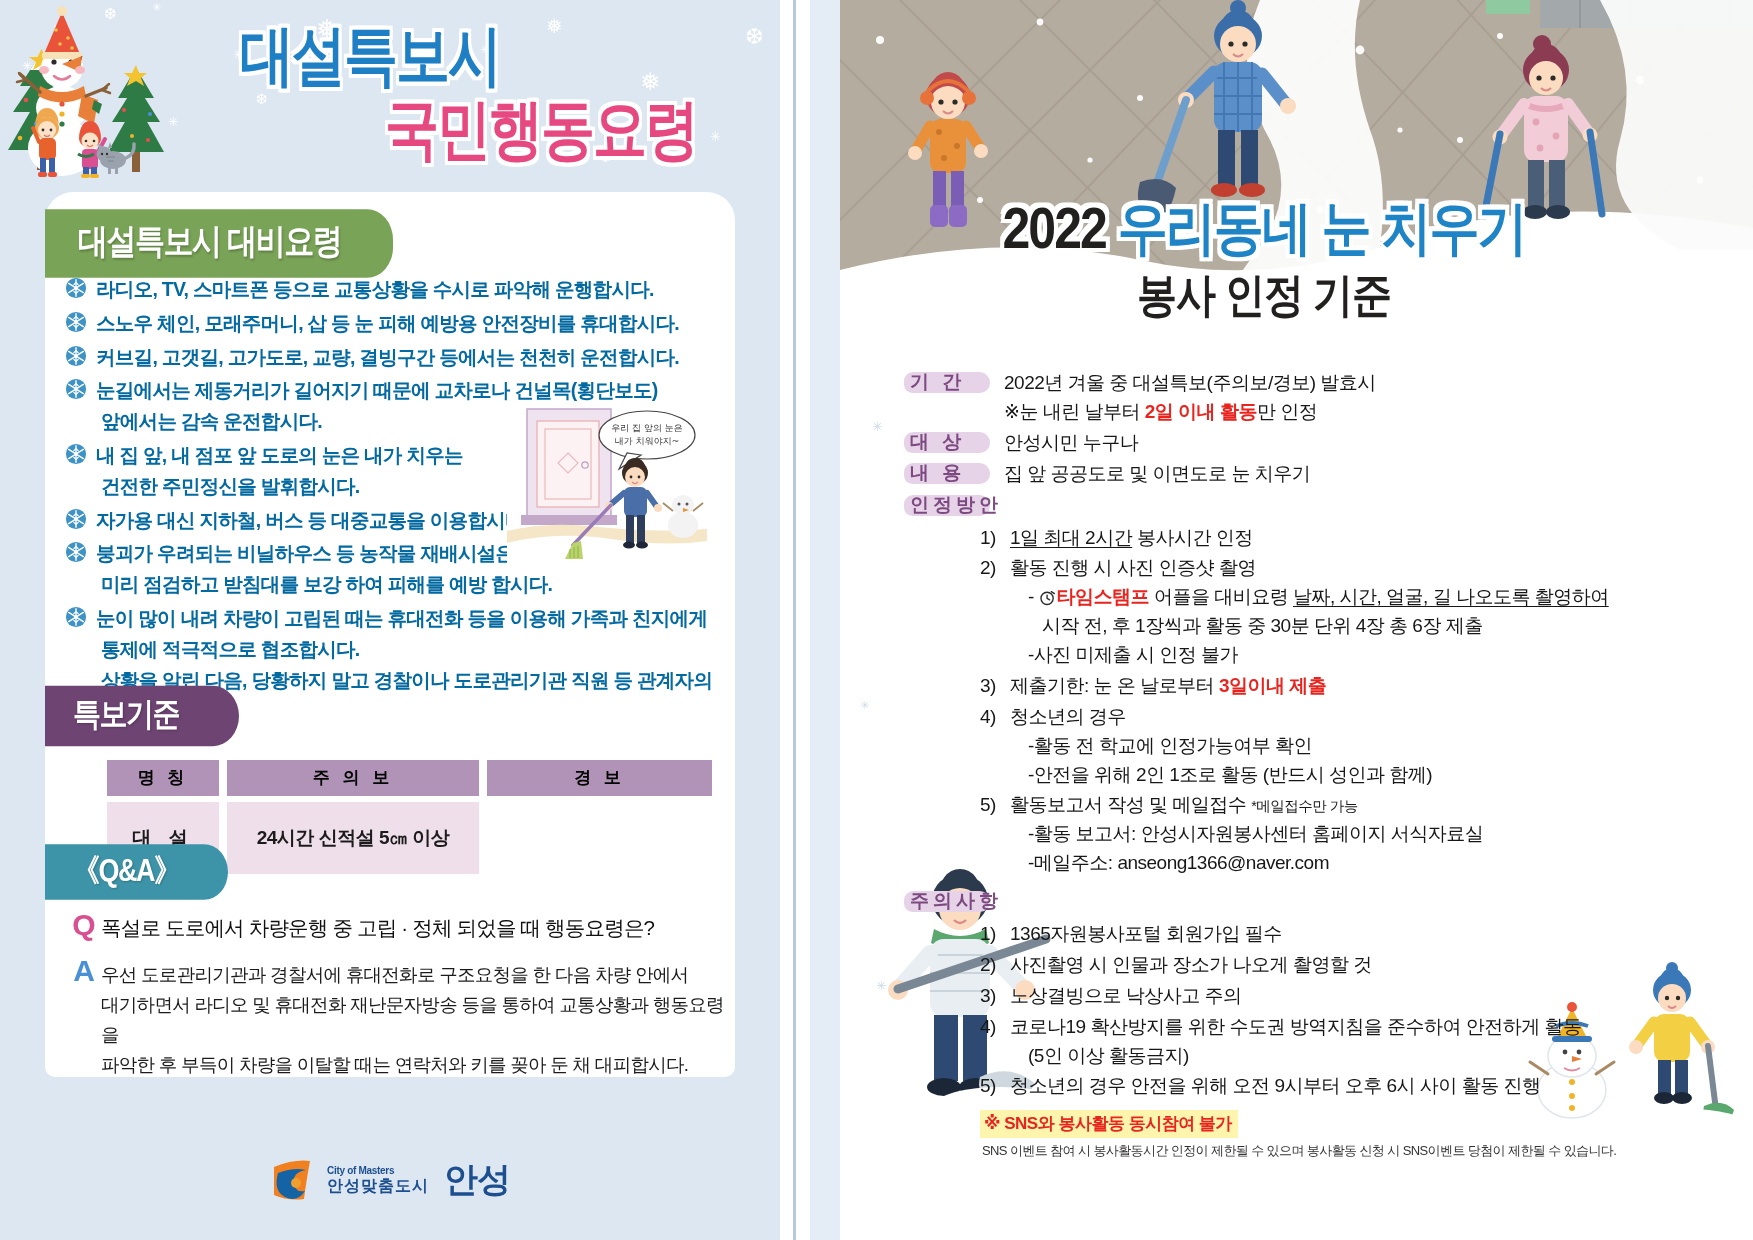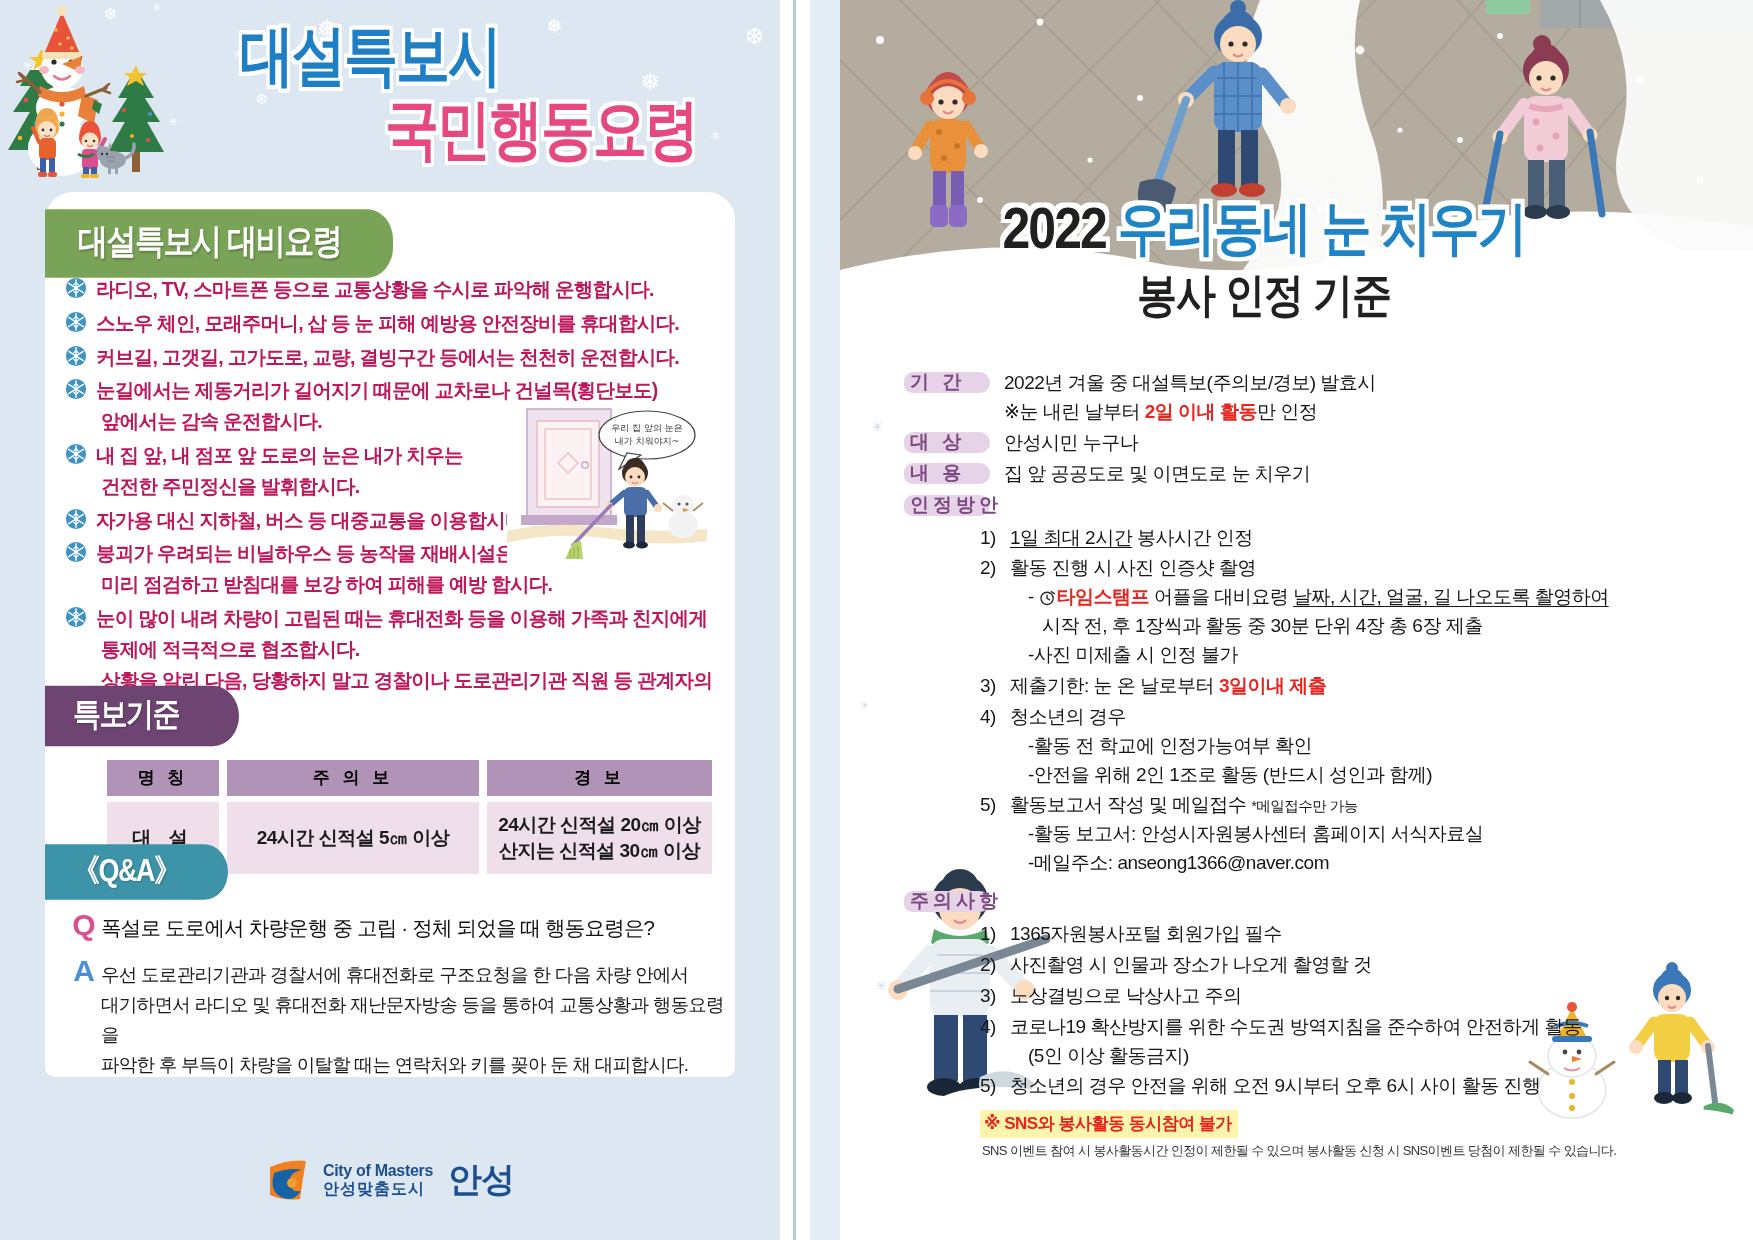--- a/index.html
+++ b/index.html
@@ -88,21 +88,21 @@
   .pill.teal { background: #3d94a8; }
 
   .sec-1-pill { position: absolute; left: 0; top: 22px; padding: 8px 52px 10px 33px; font-size: 30px; }
   .sec-2-pill { position: absolute; left: 0; top: 498px; padding: 6px 60px 8px 28px; font-size: 28px; }
   .sec-3-pill { position: absolute; left: 0; top: 656px; padding: 5px 48px 7px 28px; font-size: 27px; }
 
   .bullets { position: absolute; left: 20px; top: 82px; width: 660px; }
   .bullet {
     display: flex; align-items: flex-start;
     margin-bottom: 3px;
-    font-size: 19.5px; color: #be185d; font-weight: bold;
+    font-size: 19.5px; color: #0369a1; font-weight: bold;
     letter-spacing: -0.7px;
     line-height: 1.58;
   }
   .bullet .bico {
     flex: 0 0 26px; height: 26px; margin-top: 3px; margin-right: 5px;
     position: relative;
   }
   .bullet .btext { flex: 1; }
   .bullet .btext .l2 { display: block; padding-left: 5px; }
 
@@ -153,21 +153,21 @@
   }
   .qa-atext span { display: block; }
 
   
   .l-footer {
     position: absolute; left: 0; top: 1140px; width: 780px; height: 80px;
     display: flex; align-items: center; justify-content: center; gap: 11px;
   }
   .logo-mark { width: 46px; height: 46px; flex: 0 0 46px; }
   .logo-txt { line-height: 1.12; }
-  .logo-eng { font-size: 16px; font-weight: bold; color: #1d4f8f; letter-spacing: -0.3px; }
+  .logo-eng { font-size: 10px; font-weight: bold; color: #1d4f8f; letter-spacing: -0.3px; }
   .logo-kor { font-size: 16px; font-weight: bold; color: #1d4f8f; letter-spacing: 1px; }
   .logo-big { font-size: 34px; font-weight: 900; color: #1d4f8f; letter-spacing: -1px; margin-left: 4px; }
 
   
   .r-photo {
     position: absolute; left: 30px; top: 0; width: 913px; height: 330px;
     background: #b8b0a4; overflow: hidden;
   }
   .r-white {
     position: absolute; left: 30px; top: 330px; width: 913px; height: 910px;
@@ -597,24 +597,20 @@
 
       <div class="crit-table">
         <div class="ct-row">
           <div class="ct-h col-a">명 칭</div>
           <div class="ct-h col-b">주 의 보</div>
           <div class="ct-h col-c">경 보</div>
         </div>
         <div class="ct-row ct-body">
           <div class="ct-c col-a sp-letters">대 설</div>
           <div class="ct-c col-b">24시간 신적설 5㎝ 이상</div>
-          <div class="ct-c col-c">
-            <span>24시간 신적설 20㎝ 이상</span>
-            <span>산지는 신적설 30㎝ 이상</span>
-          </div>
         </div>
       </div>
 
       <div class="pill teal sec-3-pill">《Q&amp;A》</div>
 
       <div class="qa">
         <div class="qa-q">
           <span class="qa-mark q">Q</span>
           <span class="qa-qtext">폭설로 도로에서 차량운행 중 고립 · 정체 되었을 때 행동요령은?</span>
         </div>

